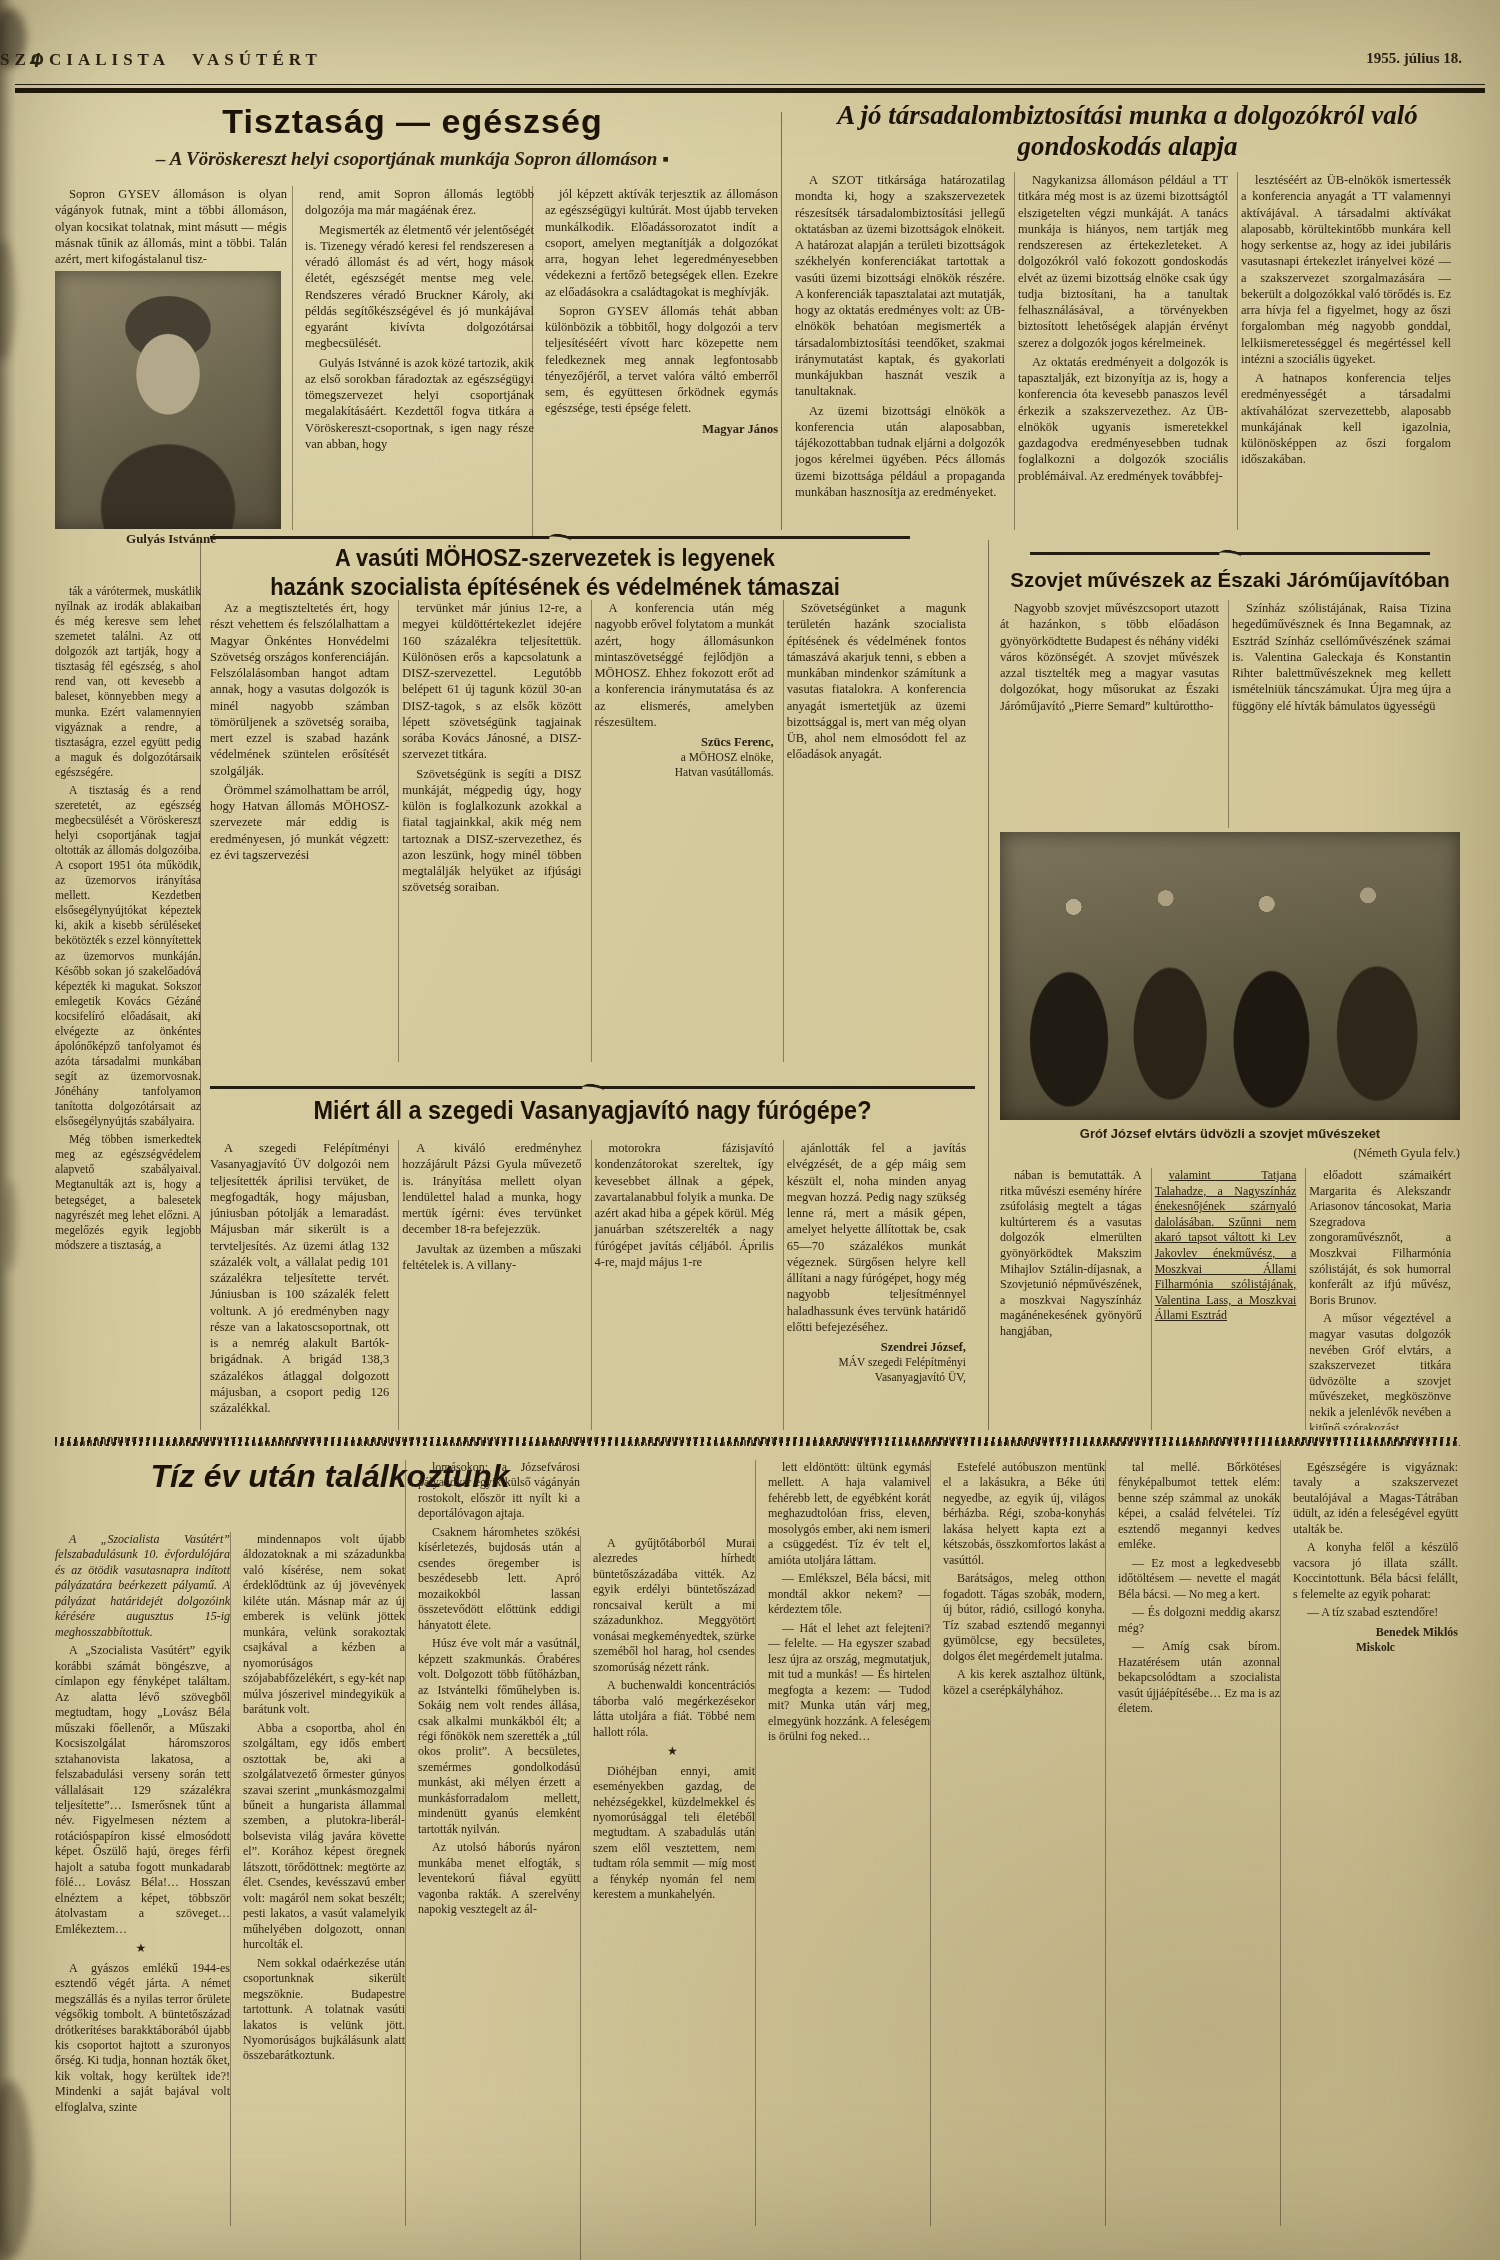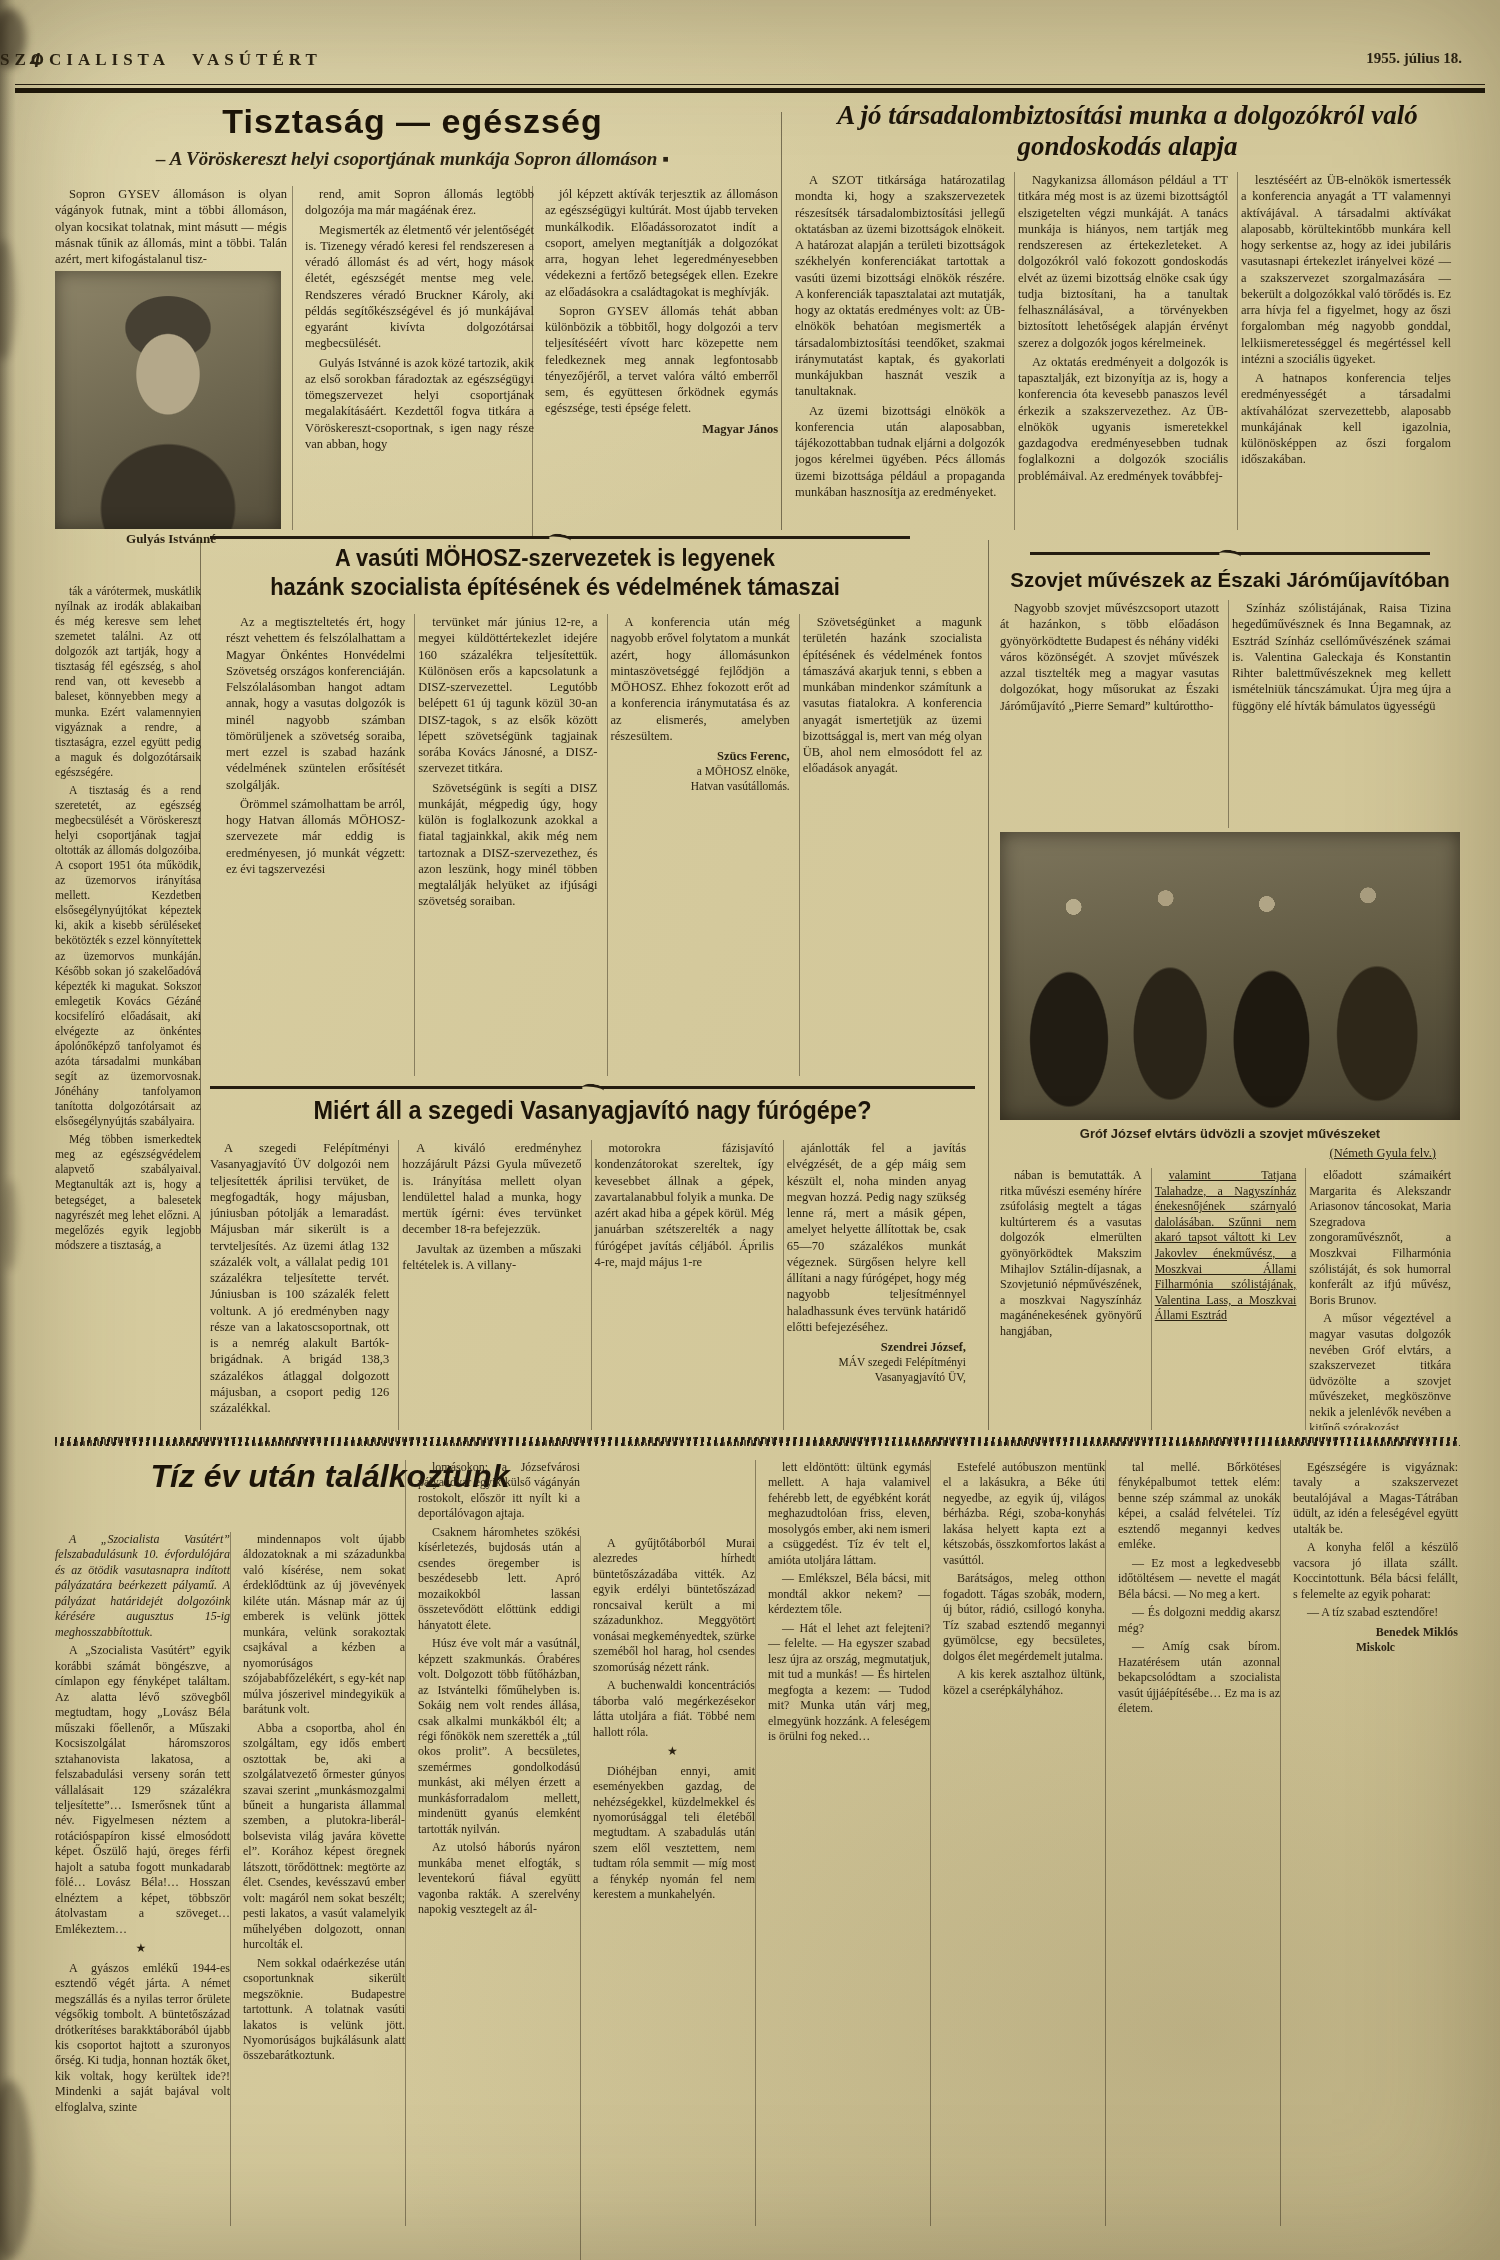--- a/index.html
+++ b/index.html
@@ -84,22 +84,22 @@
       radial-gradient(circle 13px at 58% 25%, #b1a586 0 60%, transparent 62%),
       radial-gradient(circle 13px at 80% 22%, #a89c7e 0 60%, transparent 62%),
       radial-gradient(ellipse 64px 110px at 15% 72%, #211c13 0 60%, transparent 62%),
       radial-gradient(ellipse 60px 108px at 37% 70%, #2a2418 0 60%, transparent 62%),
       radial-gradient(ellipse 62px 112px at 59% 72%, #1e1910 0 60%, transparent 62%),
       radial-gradient(ellipse 66px 110px at 82% 70%, #2e2719 0 60%, transparent 62%),
       linear-gradient(170deg,#7d755c 0%,#5d563f 60%,#474130);
     box-shadow:inset 0 0 20px rgba(15,10,2,.55);}
   .capR{position:absolute;left:1000px;top:1126px;width:460px;text-align:center;
     font:700 13.5px "Liberation Sans",sans-serif;transform:scaleX(.96);}
-  .credR{position:absolute;left:976px;top:1146px;width:460px;text-align:right;
-    font:12.5px "Liberation Serif",serif;text-decoration:underline;}
+  .credR{position:absolute;left:1000px;top:1146px;width:460px;text-align:right;
+    font:12.5px "Liberation Serif",serif;}
 
   
   .titleF{position:absolute;left:210px;top:1096px;width:765px;text-align:center;
     font:700 26px/1.1 "Liberation Sans",sans-serif;transform:scaleX(.9);color:#1c1408;}
 
   
   .wavy{position:absolute;left:55px;top:1437px;width:1405px;height:9px;
     background:
       repeating-linear-gradient(100deg,#241c10 0 2.5px,transparent 2.5px 6.5px),
       repeating-linear-gradient(80deg,rgba(36,28,16,.7) 0 2px,transparent 2px 7px);}
@@ -188,21 +188,21 @@
           <p>A hatnapos konferencia teljes eredményességét a társadalmi aktívahálózat szervezettebb, alaposabb munkájának kell igazolnia, különösképpen az őszi forgalom időszakában.</p>
         </div>
     </div>
   </div>
 
   <div class="orn" style="left:210px;top:536px;width:700px;"></div>
   <div class="titleM">
     <div>A vasúti MÖHOSZ-szervezetek is legyenek</div>
     <div>hazánk szocialista építésének és védelmének támaszai</div>
   </div>
-  <div class="flexcols" style="left:210px;top:614px;width:765px;height:462px;margin-left:16px;">
+  <div class="flexcols" style="left:210px;top:600px;width:765px;height:462px;">
     <div class="fcol">
       <div>
           <p>Az a megtiszteltetés ért, hogy részt vehettem és felszólalhattam a Magyar Önkéntes Honvédelmi Szövetség országos konferenciáján. Felszólalásomban hangot adtam annak, hogy a vasutas dolgozók is minél nagyobb számban tömörüljenek a szövetség soraiba, mert ezzel is szabad hazánk védelmének szüntelen erősítését szolgálják.</p>
           <p>Örömmel számolhattam be arról, hogy Hatvan állomás MÖHOSZ-szervezete már eddig is eredményesen, jó munkát végzett: ez évi tagszervezési</p>
         </div>
     </div>
     <div class="fcol">
       <div>
           <p>tervünket már június 12-re, a megyei küldöttértekezlet idejére 160 százalékra teljesítettük. Különösen erős a kapcsolatunk a DISZ-szervezettel. Legutóbb belépett 61 új tagunk közül 30-an DISZ-tagok, s az elsők között lépett szövetségünk tagjainak sorába Kovács Jánosné, a DISZ-szervezet titkára.</p>
           <p>Szövetségünk is segíti a DISZ munkáját, mégpedig úgy, hogy külön is foglalkozunk azokkal a fiatal tagjainkkal, akik még nem tartoznak a DISZ-szervezethez, és azon leszünk, hogy minél többen megtalálják helyüket az ifjúsági szövetség soraiban.</p>

